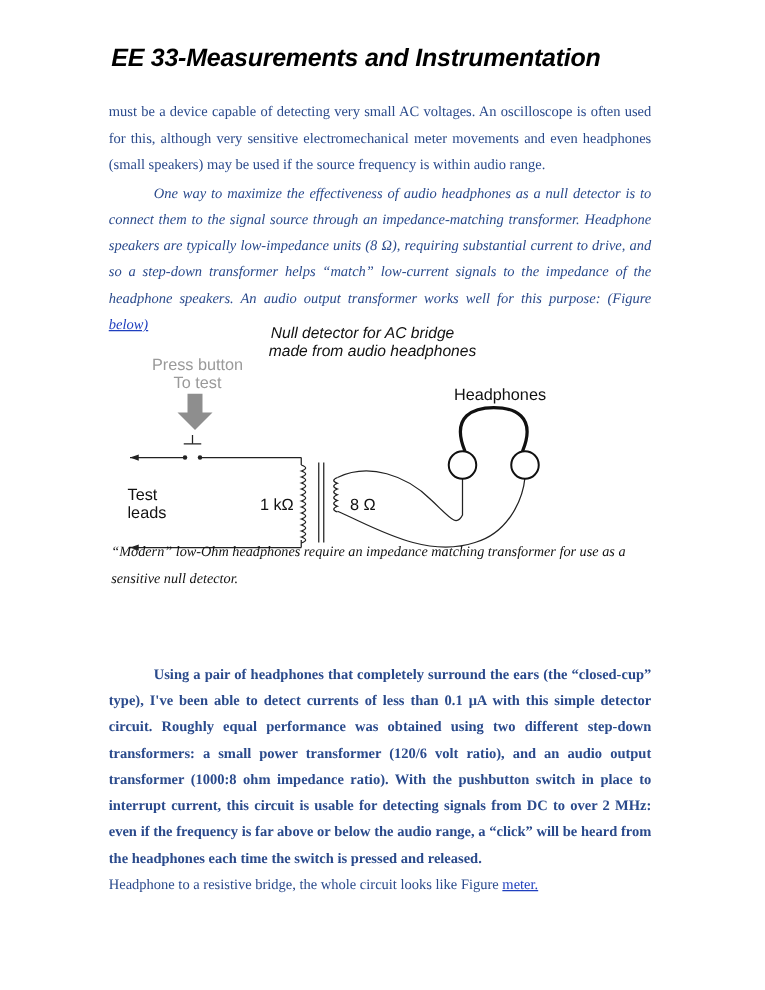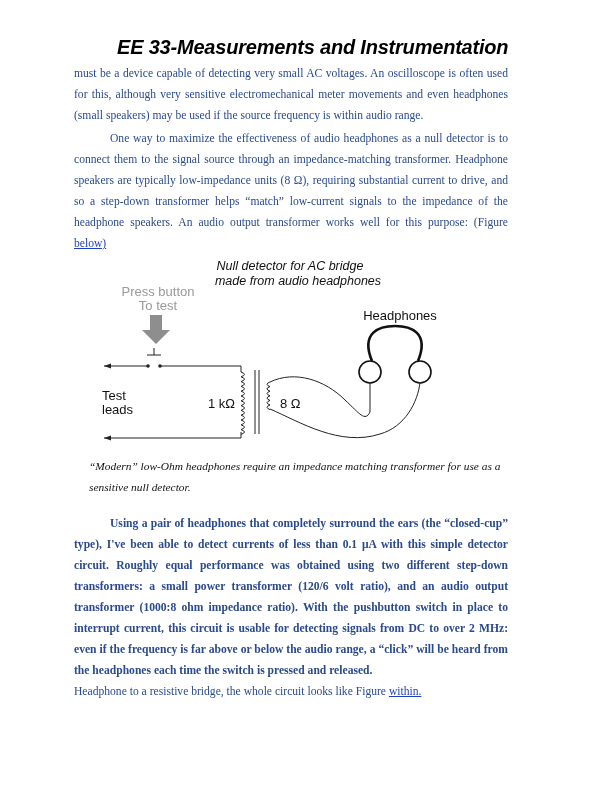--- a/index.html
+++ b/index.html
@@ -1,44 +1,44 @@
 <!DOCTYPE html>
 <html><head>
 <meta charset="utf-8">
 <style>
   html, body { margin: 0; padding: 0; background: #ffffff; }
   body { width: 612px; height: 792px; position: relative; overflow: hidden; }
   .title {
     position: absolute; left: 89px; top: 36px;
     font-family: "Liberation Sans", sans-serif; font-weight: bold; font-style: italic;
-    font-size: 20px; color: #000; letter-spacing: -0.2px; white-space: nowrap; margin-left: 28px;
+    font-size: 20px; color: #000; letter-spacing: -0.2px; white-space: nowrap;
   }
   .para {
-    position: absolute; left: 74px; width: 434px;
+    position: absolute; left: 87px; width: 434px;
     font-family: "Liberation Serif", serif; font-size: 11.6px; color: #2a4a8c;
-    line-height: 21px; text-align: justify;
+    line-height: 21px; text-align: justify; margin-top: 16px;
   }
   .para .indent { display: inline-block; width: 36px; }
   .link { color: #1f3fbf; text-decoration: underline; cursor: pointer; }
   .caption {
-    position: absolute; left: 89px; width: 440px; top: 456px;
+    position: absolute; left: 89px; width: 440px; top: 432px;
     font-family: "Liberation Serif", serif; font-style: italic; font-size: 11.4px;
     color: #111; line-height: 21px;
   }
   .fig { position: absolute; left: 90px; top: 252px; width: 360px; height: 200px; }
   .fig text { font-family: "Liberation Sans", sans-serif; }
 </style>
 </head>
 <body>
 
 <div class="title">EE 33-Measurements and Instrumentation</div>
 
 <div class="para" style="top:63px;">must be a device capable of detecting very small AC voltages. An oscilloscope is often used for this, although very sensitive electromechanical meter movements and even headphones (small speakers) may be used if the source frequency is within audio range.</div>
 
-<div class="para" style="top:128px;">
+<div class="para" style="top:128px;font-style:italic;">
   <span class="indent"></span><span>One way to maximize the effectiveness of audio headphones as a null detector is to connect them to the signal source through an impedance-matching transformer. Headphone speakers are typically low-impedance units (8 Ω), requiring substantial current to drive, and so a step-down transformer helps “match” low-current signals to the impedance of the headphone speakers. An audio output transformer works well for this purpose: (Figure </span><a class="link">below)</a>
 </div>
 
 <svg class="fig" viewBox="0 0 360 200">
   <text x="200" y="18" font-size="12.5" font-style="italic" text-anchor="middle" fill="#111">Null detector for AC bridge</text>
   <text x="208" y="33" font-size="12.5" font-style="italic" text-anchor="middle" fill="#111">made from audio headphones</text>
 
   <text x="68" y="44" font-size="13" text-anchor="middle" fill="#9a9a9a">Press button</text>
   <text x="68" y="58" font-size="13" text-anchor="middle" fill="#9a9a9a">To test</text>
   <path d="M60 63 H72 V78 H80 L66 92 L52 78 H60 Z" fill="#8e8e8e"></path>
@@ -77,14 +77,14 @@
   <path d="M282 109 C 270 80, 290 74, 305 74 C 320 74, 340 80, 328 109" stroke="#111" stroke-width="2.6" fill="none"></path>
 </svg>
 
 <div class="caption">“Modern” low-Ohm headphones require an impedance matching transformer for use as a sensitive null detector.</div>
 
 <div class="para" style="top:513px;font-weight:bold;">
   <span class="indent"></span><span>Using a pair of headphones that completely surround the ears (the “closed-cup” type), I've been able to detect currents of less than 0.1 μA with this simple detector circuit. Roughly equal performance was obtained using two different step-down transformers: a small power transformer (120/6 volt ratio), and an audio output transformer (1000:8 ohm impedance ratio). With the pushbutton switch in place to interrupt current, this circuit is usable for detecting signals from DC to over 2 MHz: even if the frequency is far above or below the audio range, a “click” will be heard from the headphones each time the switch is pressed and released.</span>
 </div>
 
 <div class="para" style="top:681px;">
-  <span>Headphone to a resistive bridge, the whole circuit looks like Figure </span><a class="link">within.</a>
+  <span>Headphone to a resistive bridge, the whole circuit looks like Figure </span><a class="link">meter.</a>
 </div>
 
 </body></html>

